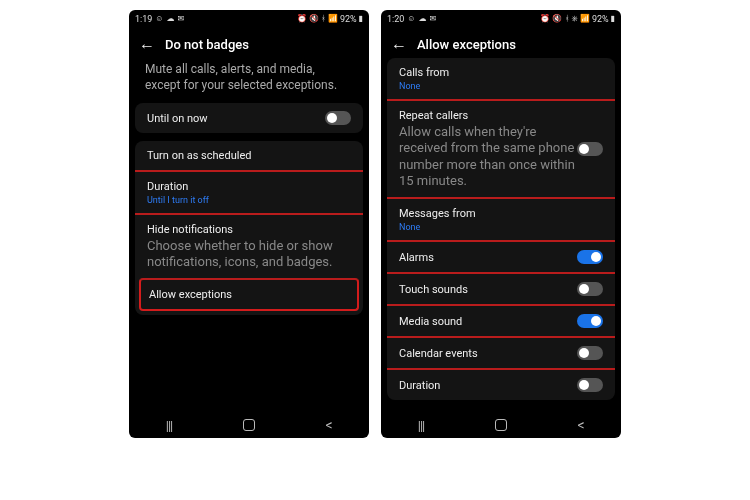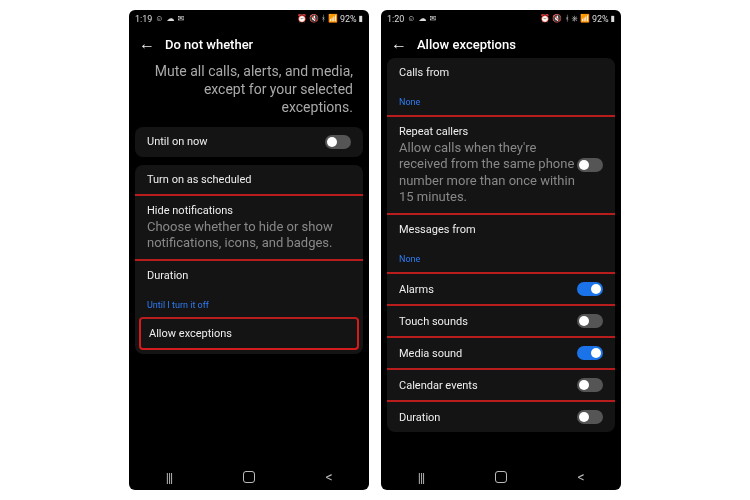--- a/index.html
+++ b/index.html
@@ -8,21 +8,21 @@
     font-family: -apple-system, Roboto, "Segoe UI", Arial, sans-serif;
     display: flex;
     justify-content: center;
     gap: 12px;
     padding: 10px;
     width: 750px;
     height: 500px;
   }
   .phone {
     width: 240px;
-    height: 480px;
+    height: 428px;
     background: #000;
     border-radius: 6px;
     display: flex;
     flex-direction: column;
     color: #eee;
     overflow: hidden;
     font-size: 10px;
   }
   .status-bar {
     height: 18px;
@@ -39,45 +39,44 @@
   .app-bar {
     display: flex;
     align-items: center;
     gap: 10px;
     padding: 8px 10px 6px;
   }
   .back-arrow { font-size: 16px; line-height: 1; }
   .app-title { font-size: 13px; font-weight: 500; color: #fff; }
   .content { flex: 1; overflow-y: hidden; padding: 0 6px; }
   .desc {
-    font-size: 14px;
+    font-size: 12px;
     color: #aaa;
     padding: 4px 10px 10px;
     line-height: 1.3;
-    text-align: right;
   }
   .card {
     background: #141414;
     border-radius: 8px;
     margin-bottom: 8px;
     overflow: hidden;
   }
   .row {
     padding: 8px 12px;
     display: flex;
     flex-direction: column;
     gap: 2px;
     position: relative;
   }
   .row.withtoggle { flex-direction: row; align-items: center; justify-content: space-between; }
   .row.withtoggle .rowtext { flex: 1; display: flex; flex-direction: column; gap: 2px; }
   .row + .row { border-top: 2px solid #b91c1c; }
   .row-title { font-size: 11px; color: #eee; }
   .row-sub { font-size: 13px; color: #888; line-height: 1.25; }
-  .row-link { font-size: 9px; color: #2e7cf6; margin-top: 16px; }
+  .row-link { font-size: 9px; color: #2e7cf6; }
   .toggle {
     width: 26px; height: 14px;
     background: #555; border-radius: 7px;
     position: relative; flex-shrink: 0;
   }
   .toggle::after {
     content: ""; position: absolute;
     width: 10px; height: 10px; top: 2px;
     background: #fff; border-radius: 50%;
   }
@@ -118,45 +117,45 @@
       <span class="sicon">⏰</span>
       <span class="sicon">🔇</span>
       <span class="sicon">ᚼ</span>
       <span class="sicon">📶</span>
       <span>92%</span>
       <span class="sicon">▮</span>
     </div>
   </div>
   <div class="app-bar">
     <span class="back-arrow">←</span>
-    <span class="app-title">Do not whether</span>
+    <span class="app-title">Do not badges</span>
   </div>
   <div class="content">
     <div class="desc">Mute all calls, alerts, and media, except for your selected exceptions.</div>
 
     <div class="card">
       <div class="row withtoggle">
         <div class="rowtext">
             <div class="row-title">Until on now</div>
           </div>
         <div class="toggle off"></div>
       </div>
     </div>
 
     <div class="card">
       <div class="row">
         <div class="row-title">Turn on as scheduled</div>
       </div>
       <div class="row">
+        <div class="row-title">Duration</div>
+        <div class="row-link">Until I turn it off</div>
+      </div>
+      <div class="row">
         <div class="row-title">Hide notifications</div>
         <div class="row-sub">Choose whether to hide or show notifications, icons, and badges.</div>
-      </div>
-      <div class="row">
-        <div class="row-title">Duration</div>
-        <div class="row-link">Until I turn it off</div>
       </div>
       <div class="row highlight">
         <div class="row-title">Allow exceptions</div>
       </div>
     </div>
   </div>
   <div class="nav-bar">
     <div class="nav-btn nav-recent"></div>
     <div class="nav-btn">
         <div class="nav-home"></div>

